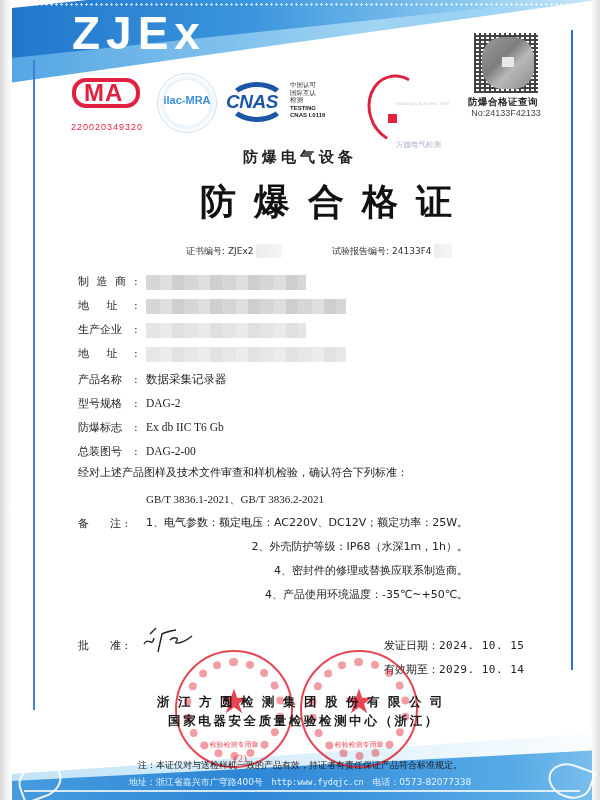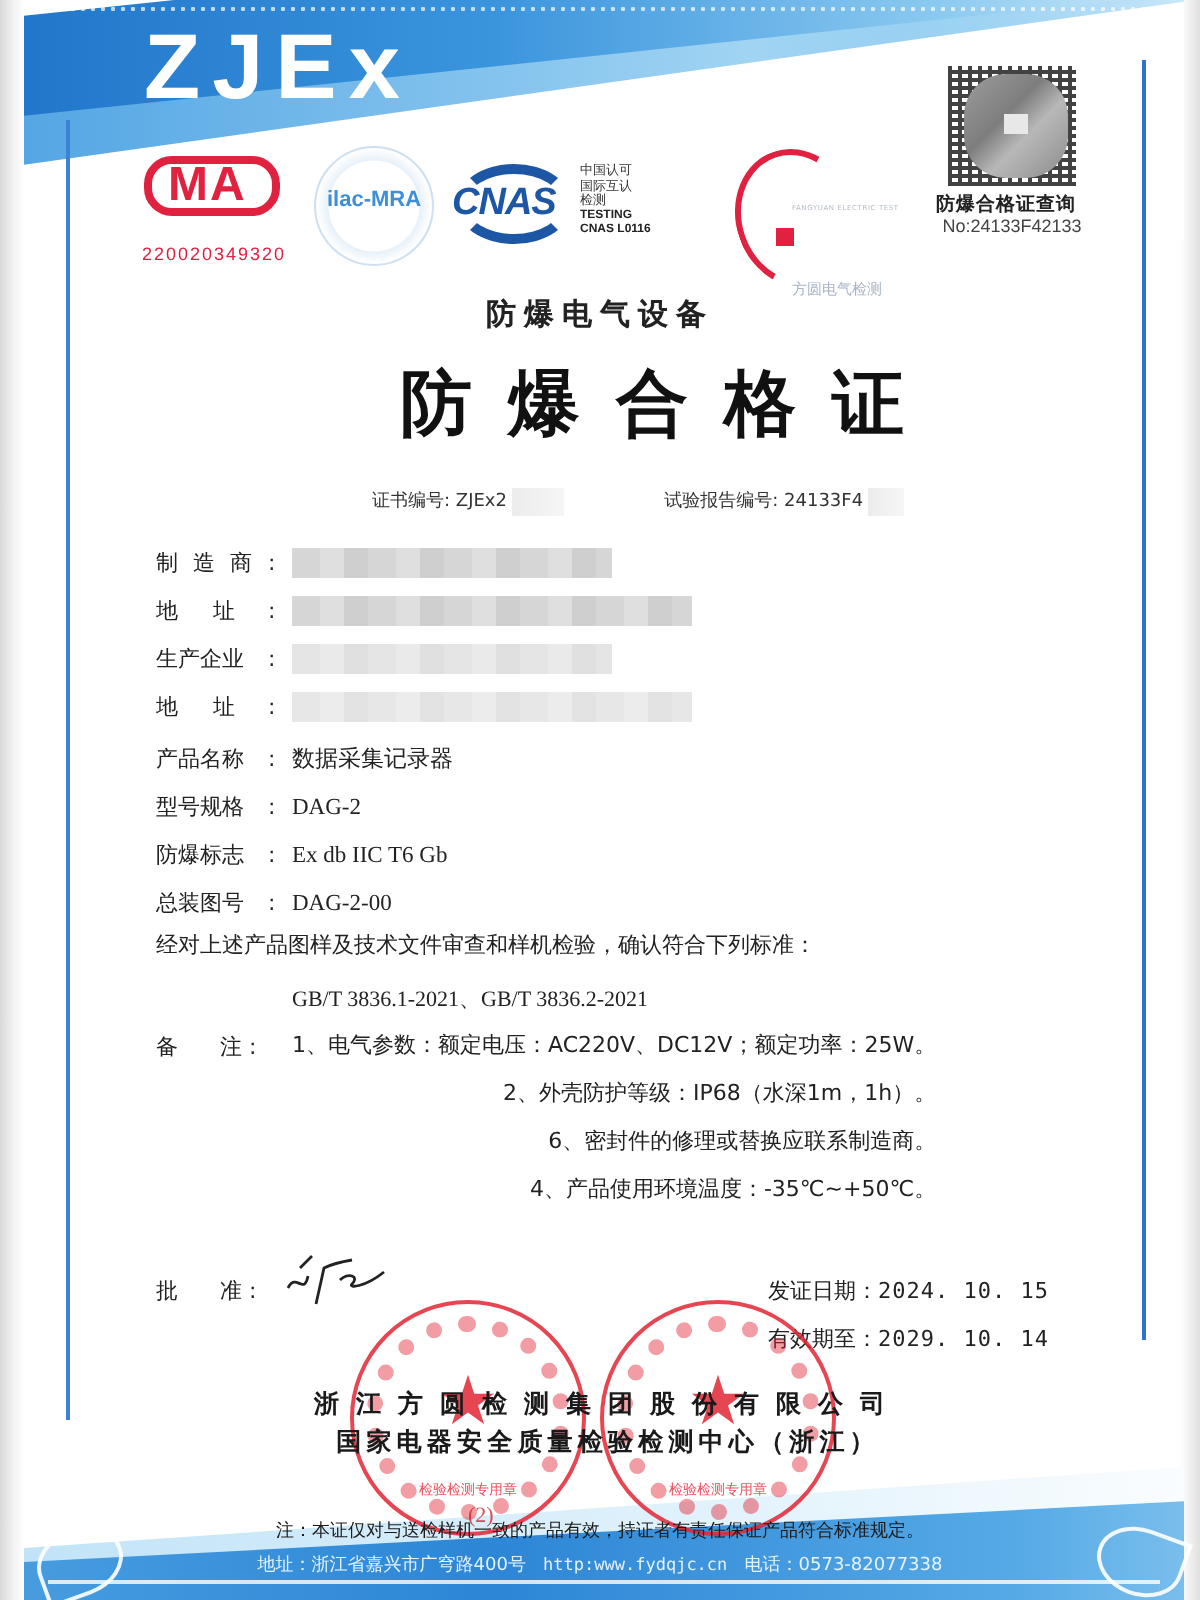--- a/index.html
+++ b/index.html
@@ -232,21 +232,21 @@
 
 <div class="stmt">经对上述产品图样及技术文件审查和样机检验，确认符合下列标准：</div>
 <div class="std">GB/T 3836.1-2021、GB/T 3836.2-2021</div>
 
 <div class="notes-label">
   <span style="white-space:pre">备      注</span> <span>:</span>
 </div>
 <div class="notes">
   <div>1、电气参数：额定电压：AC220V、DC12V；额定功率：25W。</div>
   <div>2、外壳防护等级：IP68（水深1m，1h）。</div>
-  <div>6、密封件的修理或替换应联系制造商。</div>
+  <div>4、密封件的修理或替换应联系制造商。</div>
   <div>4、产品使用环境温度：-35℃~+50℃。</div>
 </div>
 
 <div class="approve">
   <span style="white-space:pre">批      准</span> <span>:</span>
 </div>
 <svg class="signature" viewBox="0 0 60 28">
   <path d="M4 18 C8 10, 12 22, 14 12 M10 8 L16 2 M18 26 L22 8 C26 6, 30 5, 36 4 M30 14 C34 10, 40 12, 36 16 C34 18, 42 18, 52 10" stroke="#222" stroke-width="1.4" fill="none"></path>
 </svg>
 <div class="dates">

